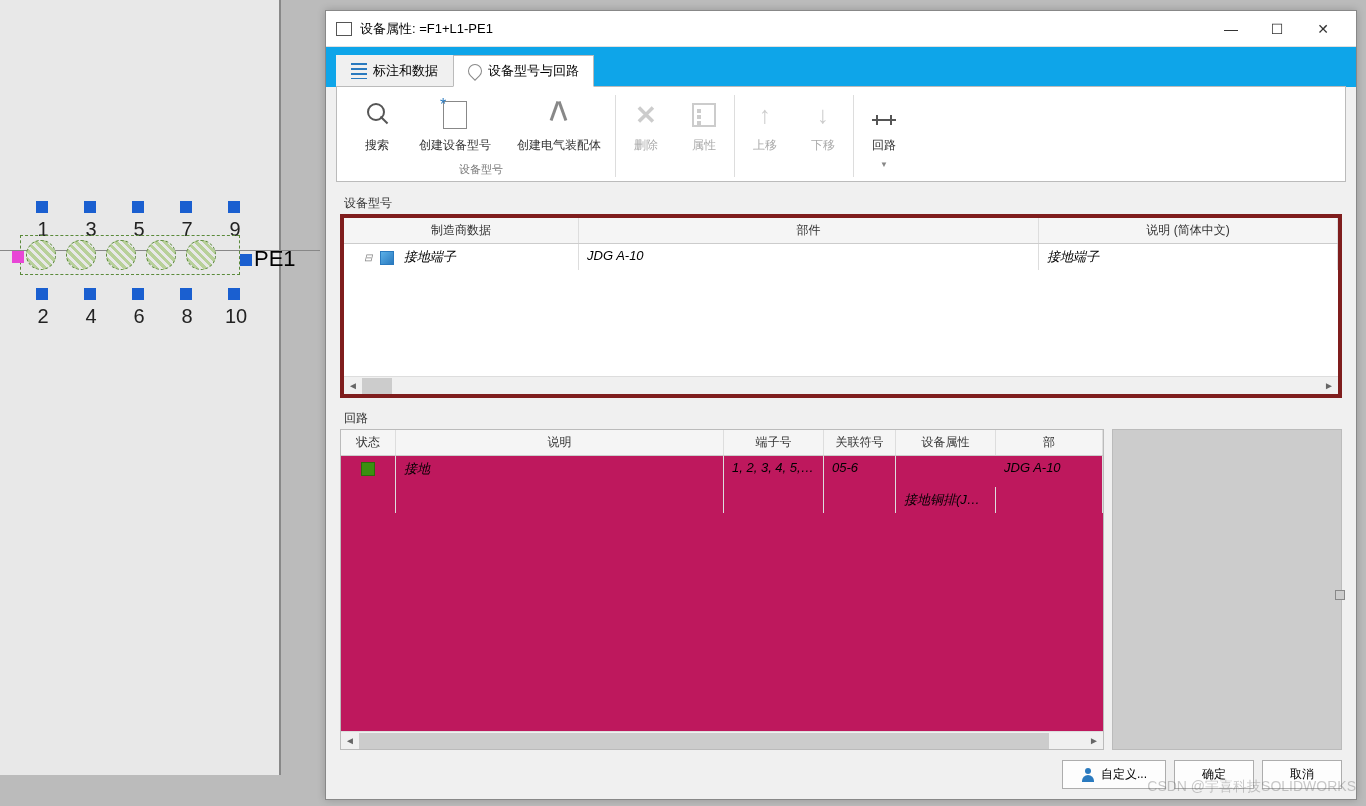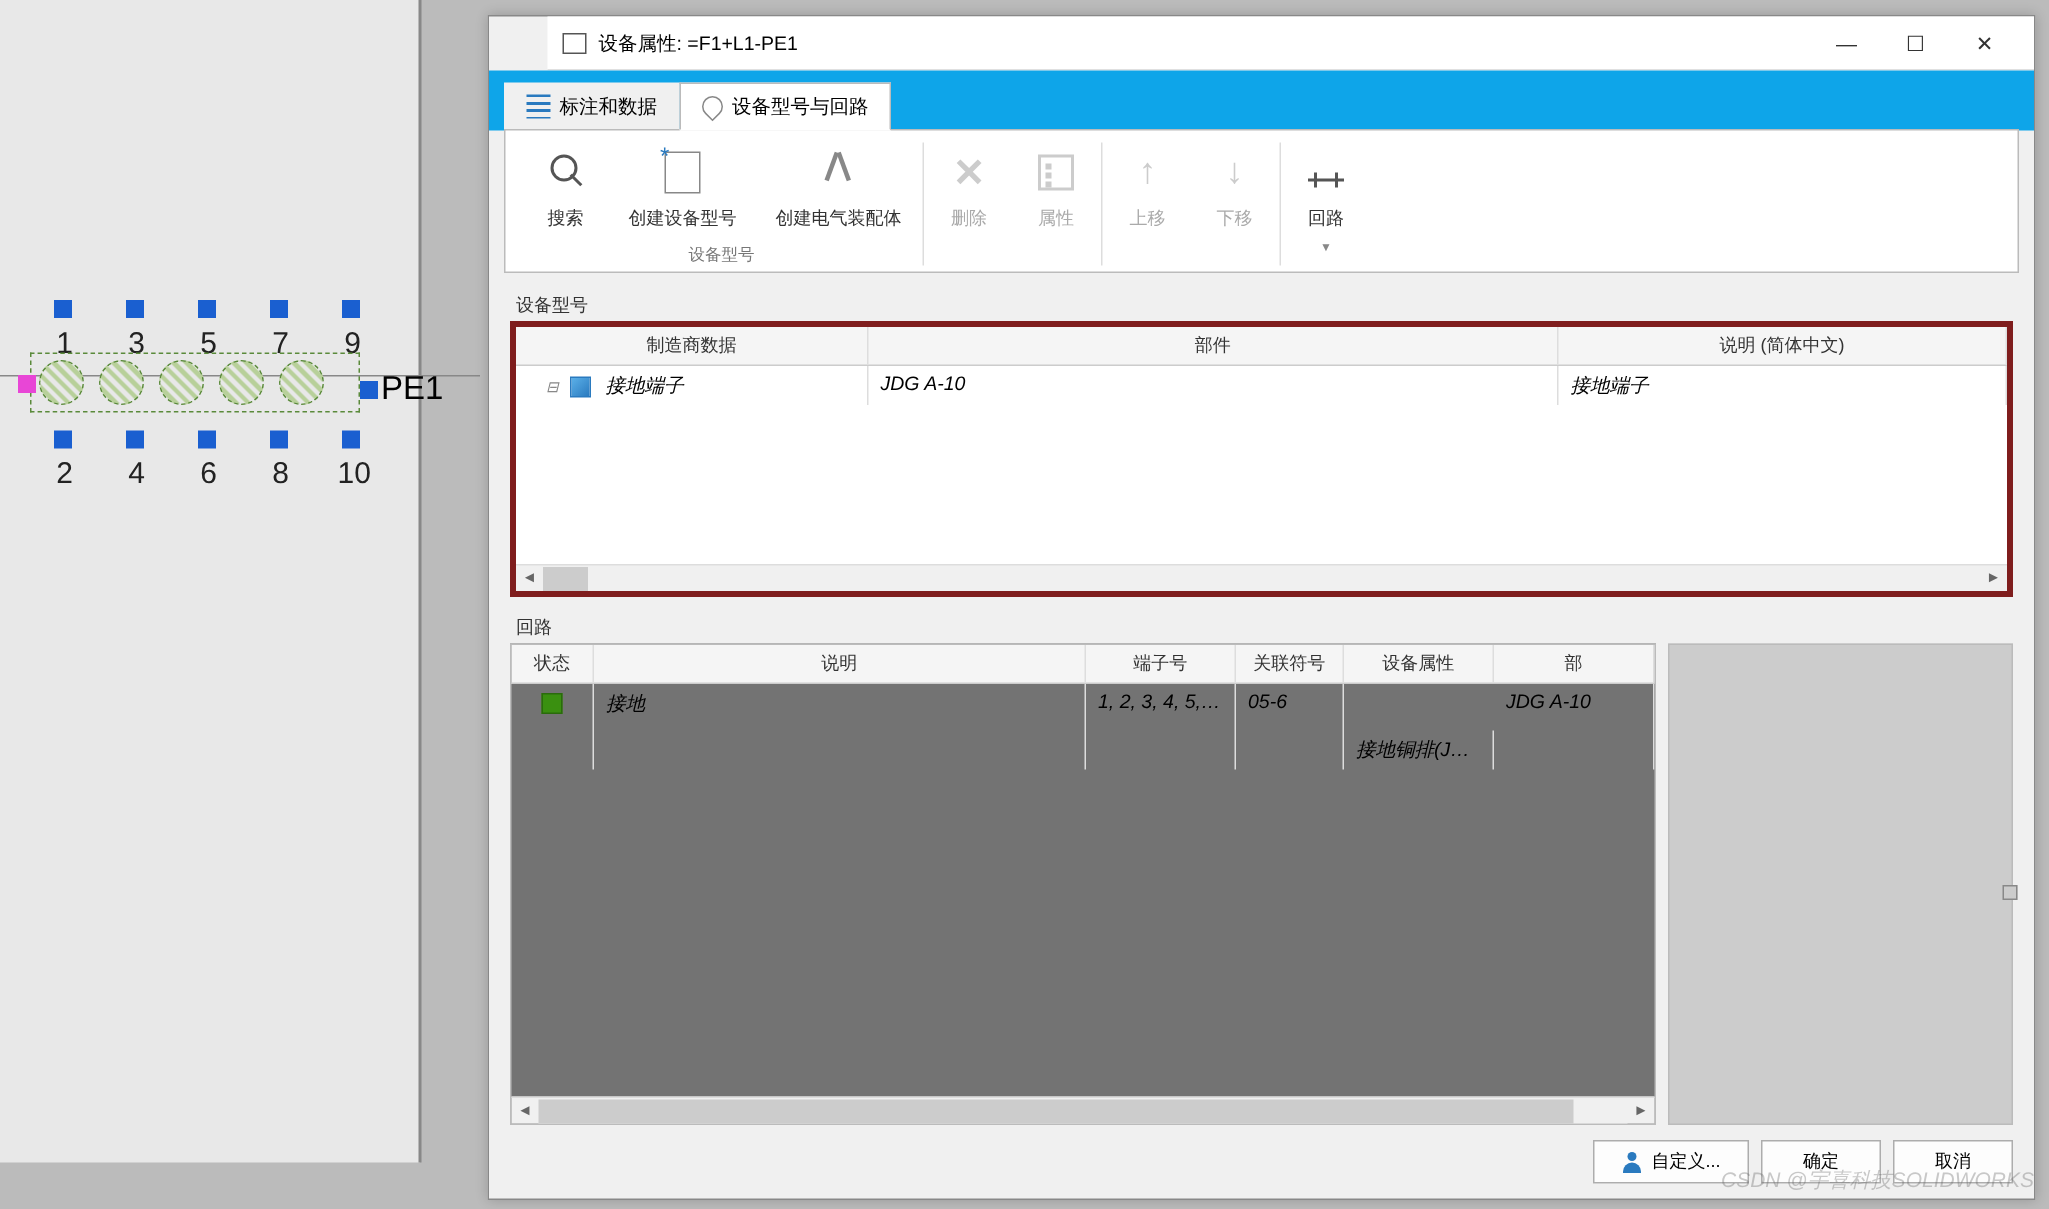--- a/index.html
+++ b/index.html
@@ -15,21 +15,21 @@
 .terminal-diagram { position: absolute; left: 25px; top: 195px; width: 280px; }
 .terminal-row { display: flex; gap: 28px; margin-bottom: 5px; }
 .terminal-num { font-size: 20px; color: #222; font-family: "Courier New", monospace; width: 20px; text-align: center; position: relative;}
 .terminal-sq { width: 12px; height: 12px; background: #1a5fd0; display: inline-block; vertical-align: middle; margin-right: 2px; }
 .terminal-sq.pink { background: #e846d6; }
 .terminal-circles { position: absolute; left: 20px; top: 235px; width: 220px; height: 40px; border: 1px dashed #5a8a3a; }
 .terminal-circle { width: 30px; height: 30px; border: 1px dashed #5a8a3a; border-radius: 50%; position: absolute; top: 4px; background: repeating-linear-gradient(45deg, #b8d09a, #b8d09a 3px, #e8e8e8 3px, #e8e8e8 6px); }
 
 
 .dialog { position: absolute; left: 325px; top: 10px; width: 1032px; height: 790px; background: #f0f0f0; border: 1px solid #888; box-shadow: 0 0 8px rgba(0,0,0,0.2); display: flex; flex-direction: column; }
-.titlebar { height: 36px; background: #fff; display: flex; align-items: center; padding: 0 10px; border-bottom: 1px solid #e0e0e0; margin-left: 39px; }
+.titlebar { height: 36px; background: #fff; display: flex; align-items: center; padding: 0 10px; border-bottom: 1px solid #e0e0e0; }
 .titlebar-icon { width: 16px; height: 14px; border: 1.5px solid #555; margin-right: 8px; }
 .titlebar-text { font-size: 13px; color: #000; flex: 1; }
 .titlebar-btns { display: flex; }
 .titlebar-btn { width: 46px; height: 30px; display: flex; align-items: center; justify-content: center; font-size: 14px; color: #333; }
 
 
 .tabs { display: flex; padding: 8px 10px 0 10px; background: #0ea5e9; }
 .tab { padding: 6px 14px; background: #f0f0f0; border: 1px solid transparent; font-size: 13px; display: flex; align-items: center; gap: 6px; }
 .tab.active { background: #fff; border: 1px solid #bbb; border-bottom: 1px solid #fff; position: relative; z-index: 2; }
 .tab-icon { width: 16px; height: 16px; display: inline-block; }
@@ -61,31 +61,31 @@
 .scroll-btn { width: 18px; height: 16px; display: flex; align-items: center; justify-content: center; color: #666; font-size: 10px; }
 .scroll-track { flex: 1; height: 16px; background: #f0f0f0; position: relative; }
 .scroll-thumb { position: absolute; left: 0; width: 30px; height: 16px; background: #ccc; }
 
 
 .circuit-section { display: flex; margin: 10px 14px 0 14px; gap: 8px; flex: 1; min-height: 0; }
 .circuit-left { flex: 1; display: flex; flex-direction: column; }
 .circuit-right { width: 230px; border: 1px solid #bbb; background: #ccc; display: flex; align-items: center; justify-content: center; position: relative; }
 .circuit-right::after { content: ""; position: absolute; right: -4px; top: 50%; width: 8px; height: 8px; background: #ccc; border: 1px solid #888; }
 
-.table2 { flex: 1; display: flex; flex-direction: column; border: 1px solid #bbb; background: #737373; min-height: 0;}
+.table2 { flex: 1; display: flex; flex-direction: column; border: 1px solid #bbb; background: #be185d; min-height: 0;}
 .table2 .table-body { flex: 1; }
 .status-sq { width: 14px; height: 14px; background: #3a9010; display: inline-block; border: 1px solid #2a6b0c; vertical-align: middle; }
 
 
 .footer { padding: 10px 14px; display: flex; justify-content: flex-end; gap: 8px; align-items: center; }
 .btn { padding: 5px 18px; background: #fdfdfd; border: 1px solid #adadad; font-size: 12px; min-width: 80px; text-align: center; }
 .btn.custom { display: flex; align-items: center; gap: 6px; }
 
 
-.watermark { position: absolute; right: 10px; bottom: 10px; font-size: 14px; color: rgba(100,100,100,0.35); font-style: italic; pointer-events: none; }
+.watermark { position: absolute; right: 10px; bottom: 10px; font-size: 14px; color: rgba(100,100,100,0.35); pointer-events: none; }
 
 
 .i-search { width:28px; height:28px; position:relative; }
 .i-search::before { content:""; position:absolute; width:14px; height:14px; border:2px solid #555; border-radius:50%; left:4px; top:2px; }
 .i-search::after { content:""; position:absolute; width:10px; height:2px; background:#555; transform:rotate(45deg); left:16px; top:18px; }
 .i-doc { width:24px; height:28px; background:#fff; border:1px solid #888; position:relative; }
 .i-doc::before { content:"*"; position:absolute; top:-6px; left:-4px; color:#2a7abf; font-size:16px; }
 .i-assy { width:28px; height:28px; position:relative; }
 .i-assy::before, .i-assy::after { content:""; position:absolute; width:3px; height:20px; background:#888; transform:rotate(20deg); }
 .i-assy::before { left:8px; } .i-assy::after { left:16px; transform:rotate(-20deg); }

